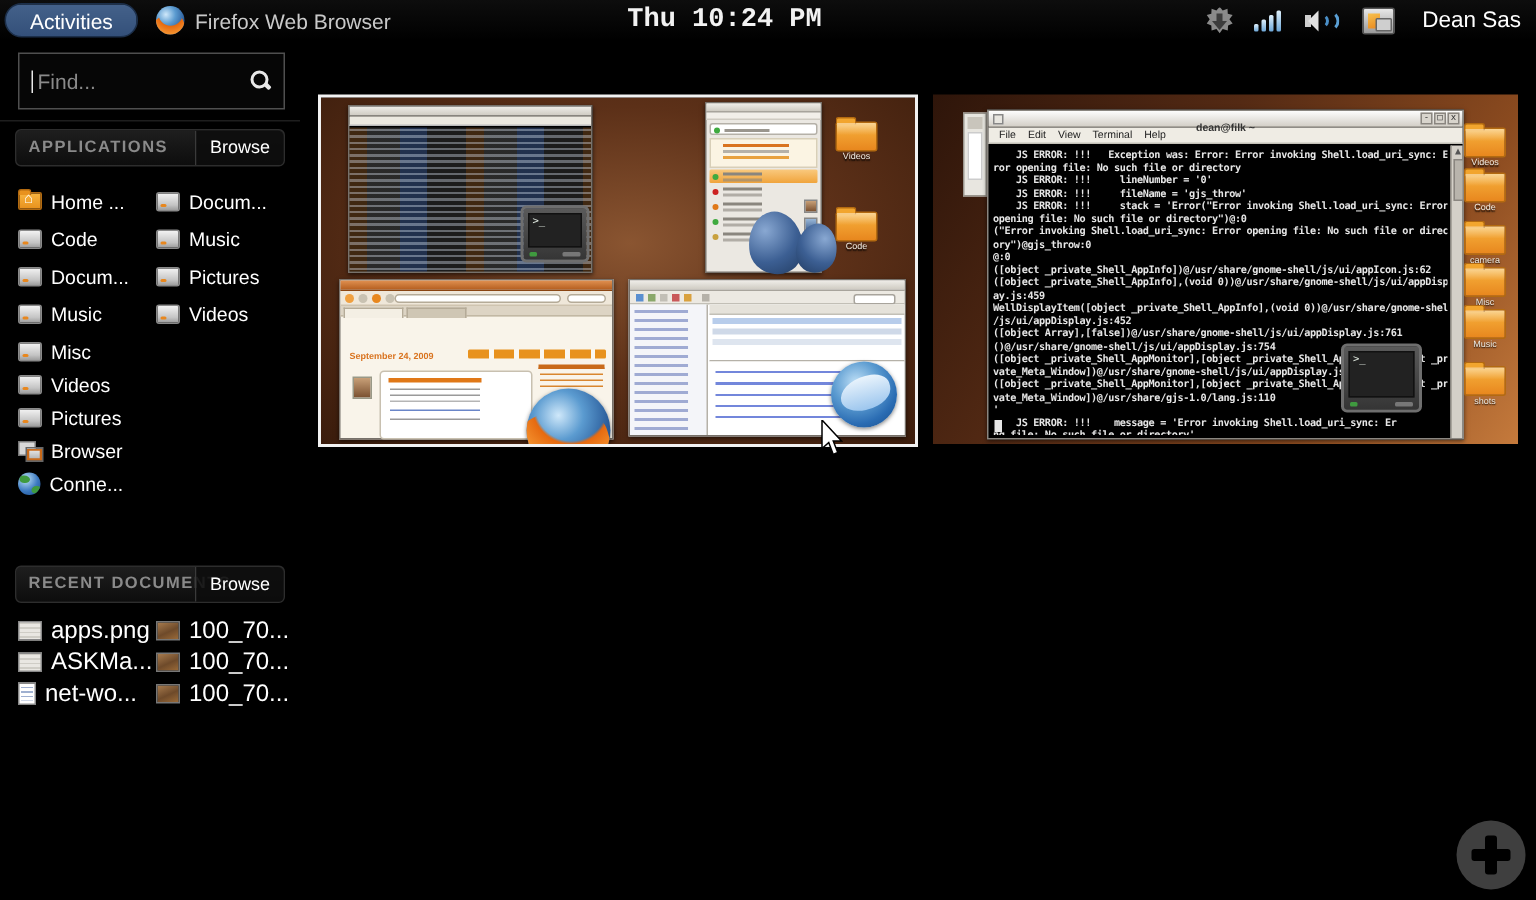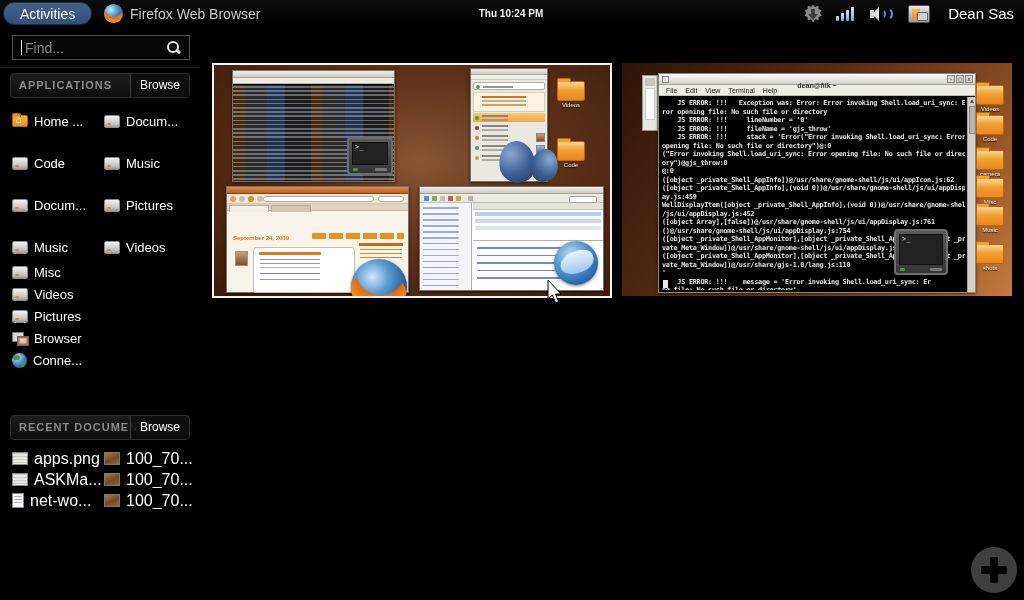--- a/index.html
+++ b/index.html
@@ -15,22 +15,22 @@
                 background:linear-gradient(#44618a,#34507a);
                 border:1px solid #1c2f4a; border-radius:12px; }
   .appmenu { position:absolute; left:104px; top:0; height:27px; display:flex;
              align-items:center; gap:7px; color:#c9c9c9; font-size:14px; }
   .ff-glyph { width:19px; height:19px; border-radius:50%;
               background:radial-gradient(circle at 35% 30%, #cfe8fa 0%, #5b9bd0 35%, #2b5d9b 70%, #16365e 100%);
               position:relative; overflow:hidden; }
   .ff-glyph::after { content:""; position:absolute; left:-3px; top:6px; width:22px; height:16px;
               background:radial-gradient(circle at 70% 0%, rgba(0,0,0,0) 35%, #e66a10 38%, #f9a13a 70%, #b34d08 100%);
               border-radius:50% 50% 40% 60%; transform:rotate(-18deg); }
-  .clock { position:absolute; left:511px; top:0; transform:translateX(-50%);
-           line-height:27px; color:#f2f2f2; font-size:10px; font-weight:600; }
+  .clock { position:absolute; left:483px; top:0; transform:translateX(-50%);
+           line-height:27px; color:#f2f2f2; font-size:18px; font-weight:600;font-family:Liberation Mono, monospace; }
   .status { position:absolute; right:10px; top:0; height:27px; display:flex;
             align-items:center; gap:14px; }
   .username { color:#fff; font-size:15px; padding-left:4px; }
   .ico { position:relative; display:inline-block; }
   .ico-updates { width:18px; height:18px; background:#8a8a8a;
                  clip-path:polygon(50% 0,61% 14%,79% 7%,80% 26%,98% 31%,86% 46%,98% 62%,81% 69%,80% 88%,61% 82%,50% 98%,38% 82%,20% 88%,19% 69%,2% 62%,13% 46%,2% 31%,19% 26%,20% 7%,38% 14%); }
   .ico-updates::after { content:""; position:absolute; left:7px; top:4px; width:4px; height:6px; background:#3d3d3d; }
   .ico-updates::before { content:""; position:absolute; left:4px; top:9px;
                  border-left:5px solid transparent; border-right:5px solid transparent; border-top:6px solid #3d3d3d; }
   .ico-signal { width:20px; height:16px; }
@@ -45,21 +45,21 @@
                  border-right-color:#5a9fd4; border-radius:50%; }
   .ico-volume i:nth-child(2){ left:6px; width:10px; height:10px; top:3px; border-right-color:#4a8fc8; }
   .ico-battery { width:22px; height:18px; background:linear-gradient(#e8e8e8,#9a9a9a); border:1px solid #555; border-radius:2px; }
   .ico-battery::before { content:""; position:absolute; left:3px; top:3px; width:8px; height:10px;
                  background:linear-gradient(160deg,#f7c14e,#e8871e); }
   .ico-battery::after { content:""; position:absolute; right:1px; bottom:1px; width:9px; height:7px;
                  background:#cfcfcf; border:1px solid #666; border-radius:1px; }
 
   
   .sidebar { position:absolute; left:0; top:27px; width:200px; bottom:0; color:#fff; }
-  .searchwrap { position:relative; margin:8px 10px 0 12px; height:25px;
+  .searchwrap { position:relative; margin:8px 10px 0 12px; height:38px;
                 border:1px solid #4f4f4f; border-radius:0; background:#060606;
                 display:flex; align-items:center; padding:0 8px; }
   .caret { width:1px; height:15px; background:#e8e8e8; margin-right:3px; }
   .findtext { color:#8a8a8a; font-size:14px; flex:1; }
   .mag { width:14px; height:14px; position:relative; }
   .mag::before { content:""; position:absolute; left:0; top:0; width:8px; height:8px;
                  border:2px solid #e8e8e8; border-radius:50%; }
   .mag::after { content:""; position:absolute; left:9px; top:9px; width:5px; height:2.5px;
                 background:#e8e8e8; transform:rotate(45deg); border-radius:1px; }
   .sep { margin:7px 0 0 0; height:1px; background:#1e1e1e; }
@@ -91,21 +91,21 @@
   .oo-page { position:absolute; left:8px; top:2px; width:34px; height:42px;
              background:#fff; border:1px solid #9a9a9a; border-radius:2px; overflow:hidden; }
   .oo-page::before { content:""; position:absolute; left:4px; top:20px; right:4px; height:18px;
              background:repeating-linear-gradient(#bbb 0 1.5px, #fff 1.5px 4px); }
   .oo-page::after { content:""; position:absolute; left:4px; top:22px; width:9px; height:9px; background:#c96a1a; border:1px solid #888; }
   .oo-bird { position:absolute; left:12px; top:4px; width:24px; height:10px;
              border-bottom:3px solid #3c6ea5; border-radius:0 0 80% 40%; transform:rotate(-12deg); }
   .oo-bird::after { content:""; position:absolute; left:2px; top:7px; width:14px; height:6px;
              border-bottom:2.5px solid #28517e; border-radius:0 0 70% 40%; }
 
-  .placesgrid { display:grid; grid-template-columns:92px 92px; margin:12px 0 0 12px; row-gap:20px; }
+  .placesgrid { display:grid; grid-template-columns:92px 92px; margin:12px 0 0 12px; row-gap:3px; }
   .placeslist { margin:3px 0 0 12px; }
   .pitem { display:flex; align-items:center; gap:6px; height:22px; color:#fff; font-size:13px;
            white-space:nowrap; overflow:hidden; }
   .drive { flex:0 0 16px; width:16px; height:13px; background:linear-gradient(#f2f2f2,#c4c4c4 70%,#9e9e9e);
            border:1px solid #8a8a8a; border-radius:2px; position:relative; }
   .drive::after { content:""; position:absolute; left:2px; bottom:1.5px; width:4px; height:2px;
            background:#e8871e; border-radius:1px; }
   .homef { flex:0 0 16px; width:16px; height:12px; background:linear-gradient(#f7b33e,#e8921e);
            border:1px solid #b36a10; border-radius:1.5px; position:relative; }
   .homef::before { content:""; position:absolute; left:-1px; top:-3px; width:7px; height:3px;

